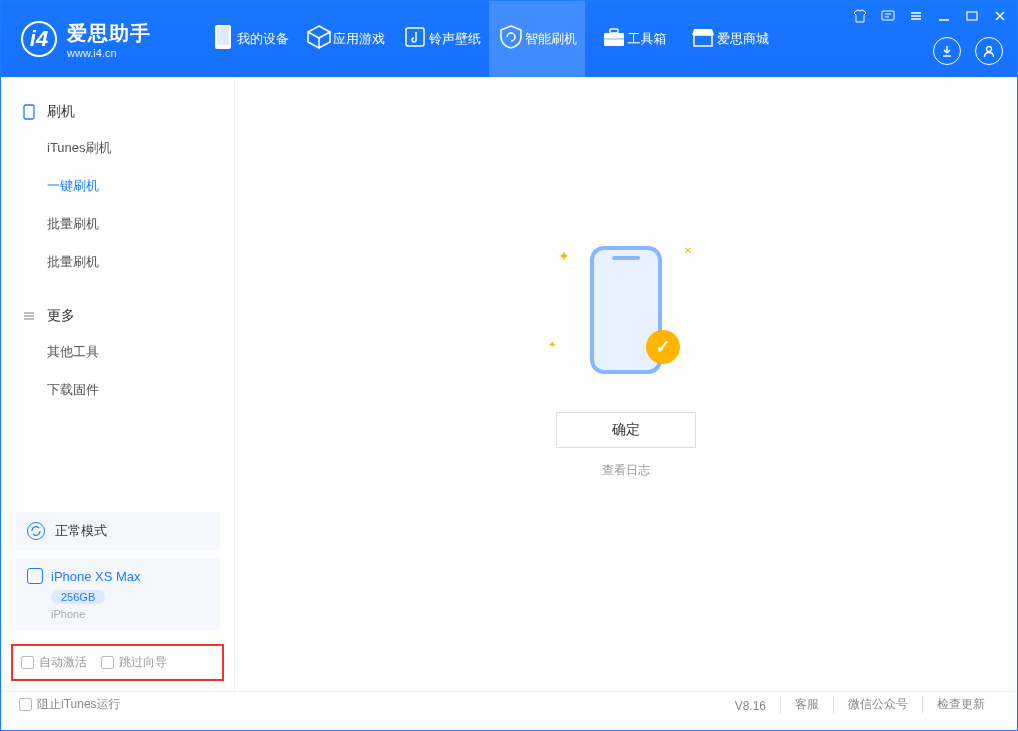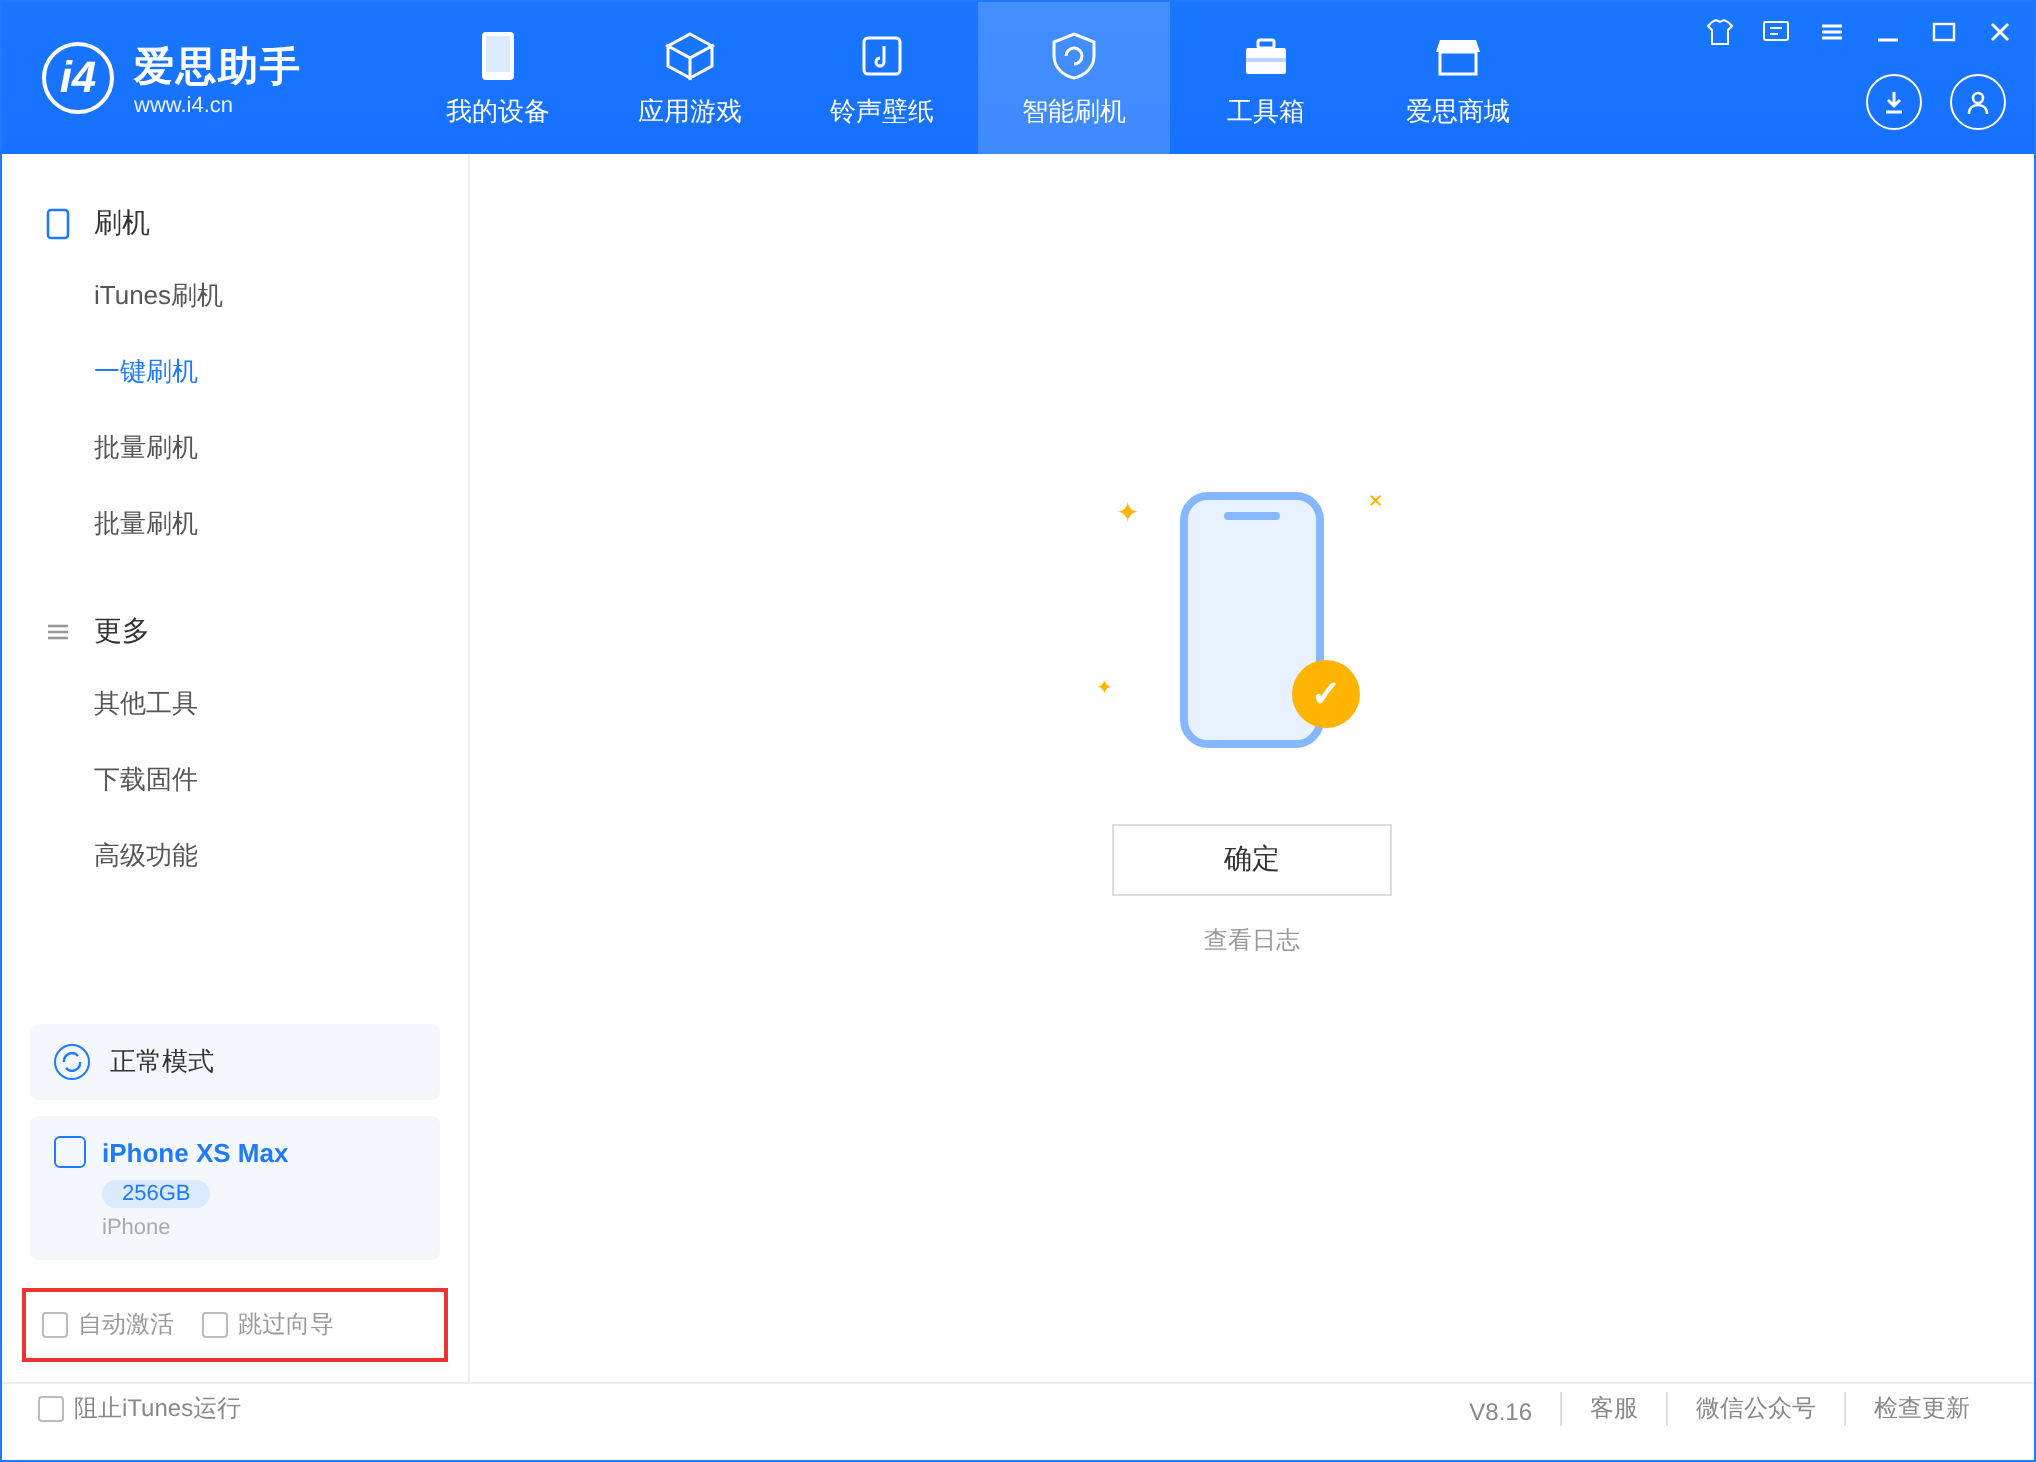--- a/index.html
+++ b/index.html
@@ -4,39 +4,39 @@
 <style>
 * { margin: 0; padding: 0; box-sizing: border-box; font-family: "Microsoft YaHei", Arial, sans-serif; }
 body { background: #fff; width: 1018px; height: 731px; overflow: hidden; border: 1px solid #1e7bff; }
 .header { background: linear-gradient(to bottom, #1977ff, #1770ff); height: 76px; display: flex; align-items: center; position: relative; }
 .logo-area { display: flex; align-items: center; padding: 0 20px; width: 200px; }
 .logo-circle { width: 36px; height: 36px; border: 2.5px solid #fff; border-radius: 50%; display: flex; align-items: center; justify-content: center; color: #fff; font-size: 22px; font-weight: bold; font-style: italic; margin-right: 10px; }
 .logo-text { color: #fff; }
 .logo-title { font-size: 20px; font-weight: bold; letter-spacing: 1px; }
 .logo-sub { font-size: 11px; opacity: .9; }
 .nav-tabs { display: flex; height: 100%; }
-.nav-tab { width: 96px; display: flex; flex-direction: column; align-items: center; justify-content: center; color: #fff; font-size: 13px; cursor: pointer; text-align: right; }
+.nav-tab { width: 96px; display: flex; flex-direction: row; align-items: center; justify-content: center; color: #fff; font-size: 13px; cursor: pointer; text-align: right; }
 .nav-tab.active { background: rgba(255,255,255,.18); }
 .nav-tab .nicon { width: 28px; height: 28px; margin-bottom: 5px; display: flex; align-items: center; justify-content: center; }
 .window-controls { position: absolute; right: 8px; top: 6px; display: flex; gap: 10px; color: #fff; }
 .wc { width: 18px; height: 18px; cursor: pointer; display: flex; align-items: center; justify-content: center; }
 .user-controls { position: absolute; right: 14px; top: 36px; display: flex; gap: 14px; color: #fff; }
 .ubtn { width: 28px; height: 28px; border: 1.5px solid #fff; border-radius: 50%; display: flex; align-items: center; justify-content: center; cursor: pointer; }
 .body-row { display: flex; height: 614px; }
 .sidebar { width: 234px; border-right: 1px solid #eee; display: flex; flex-direction: column; }
 .side-group { padding-top: 18px; }
 .side-head { display: flex; align-items: center; padding: 8px 20px; color: #333; font-size: 14px; }
 .side-head .sicon { width: 16px; height: 16px; margin-right: 10px; display: flex; align-items: center; justify-content: center; }
 .side-item { padding: 10px 20px 10px 46px; font-size: 13px; color: #555; cursor: pointer; }
 .side-item.active { color: #1e7bff; }
 .spacer { flex: 1; }
 .mode-box { margin: 8px 14px; background: #f4f7fb; border-radius: 4px; padding: 10px 12px; display: flex; align-items: center; font-size: 13px; color: #333; }
 .mode-box .dot { width: 18px; height: 18px; border: 1.5px solid #1e7bff; border-radius: 50%; margin-right: 10px; display: flex; align-items: center; justify-content: center; }
 .device-box { margin: 0 14px 10px; background: #f4f7fb; border-radius: 4px; padding: 10px 12px; font-size: 13px; }
-.device-box .dname { color: #1e7bff; font-weight: bold; display: flex; align-items: center; }
+.device-box .dname { color: #1e7bff; font-weight: normal; display: flex; align-items: center; }
 .device-box .dname .picon { width: 16px; height: 16px; border: 1.5px solid #1e7bff; border-radius: 3px; margin-right: 8px; }
 .capsule { display: inline-block; background: #dbeafe; color: #1e7bff; border-radius: 10px; padding: 1px 10px; font-size: 11px; margin: 6px 0 2px 24px; }
 .device-box .dtype { color: #aaa; font-size: 11px; margin-left: 24px; margin-top: 2px; }
 .check-row { margin: 4px 10px 10px; padding: 8px 8px; display: flex; gap: 14px; border: 2px solid #e33; }
 .check-item { display: flex; align-items: center; font-size: 12px; color: #999; }
 .cbox { width: 13px; height: 13px; border: 1px solid #bbb; border-radius: 2px; margin-right: 5px; }
 .main { flex: 1; position: relative; display: flex; flex-direction: column; align-items: center; justify-content: center; }
 .illus { position: relative; width: 160px; height: 160px; margin-top: -60px; }
 .phone { position: absolute; left: 50%; top: 50%; transform: translate(-50%,-50%); width: 72px; height: 128px; border: 4px solid #87b8ff; border-radius: 14px; background: #e8f1ff; }
 .phone::before { content: ""; position: absolute; top: 6px; left: 50%; transform: translateX(-50%); width: 28px; height: 4px; background: #87b8ff; border-radius: 3px; }
@@ -197,21 +197,20 @@
             <svg width="14" height="14" viewBox="0 0 14 14">
               <line x1="2" y1="4" x2="12" y2="4" stroke="#999" stroke-width="1.3"></line>
               <line x1="2" y1="7" x2="12" y2="7" stroke="#999" stroke-width="1.3"></line>
               <line x1="2" y1="10" x2="12" y2="10" stroke="#999" stroke-width="1.3"></line>
             </svg>
           </span>
         <span>更多</span>
       </div>
       <div class="side-item">其他工具</div>
       <div class="side-item">下载固件</div>
-      <div class="side-item">高级功能</div>
     </div>
     <div class="spacer"></div>
     <div class="mode-box">
       <span class="dot">
           <svg width="10" height="10" viewBox="0 0 10 10">
             <path d="M1 5 A4 4 0 0 1 8 2 M9 5 A4 4 0 0 1 2 8" fill="none" stroke="#1e7bff" stroke-width="1.2"></path>
           </svg>
         </span>
       <span>正常模式</span>
     </div>

